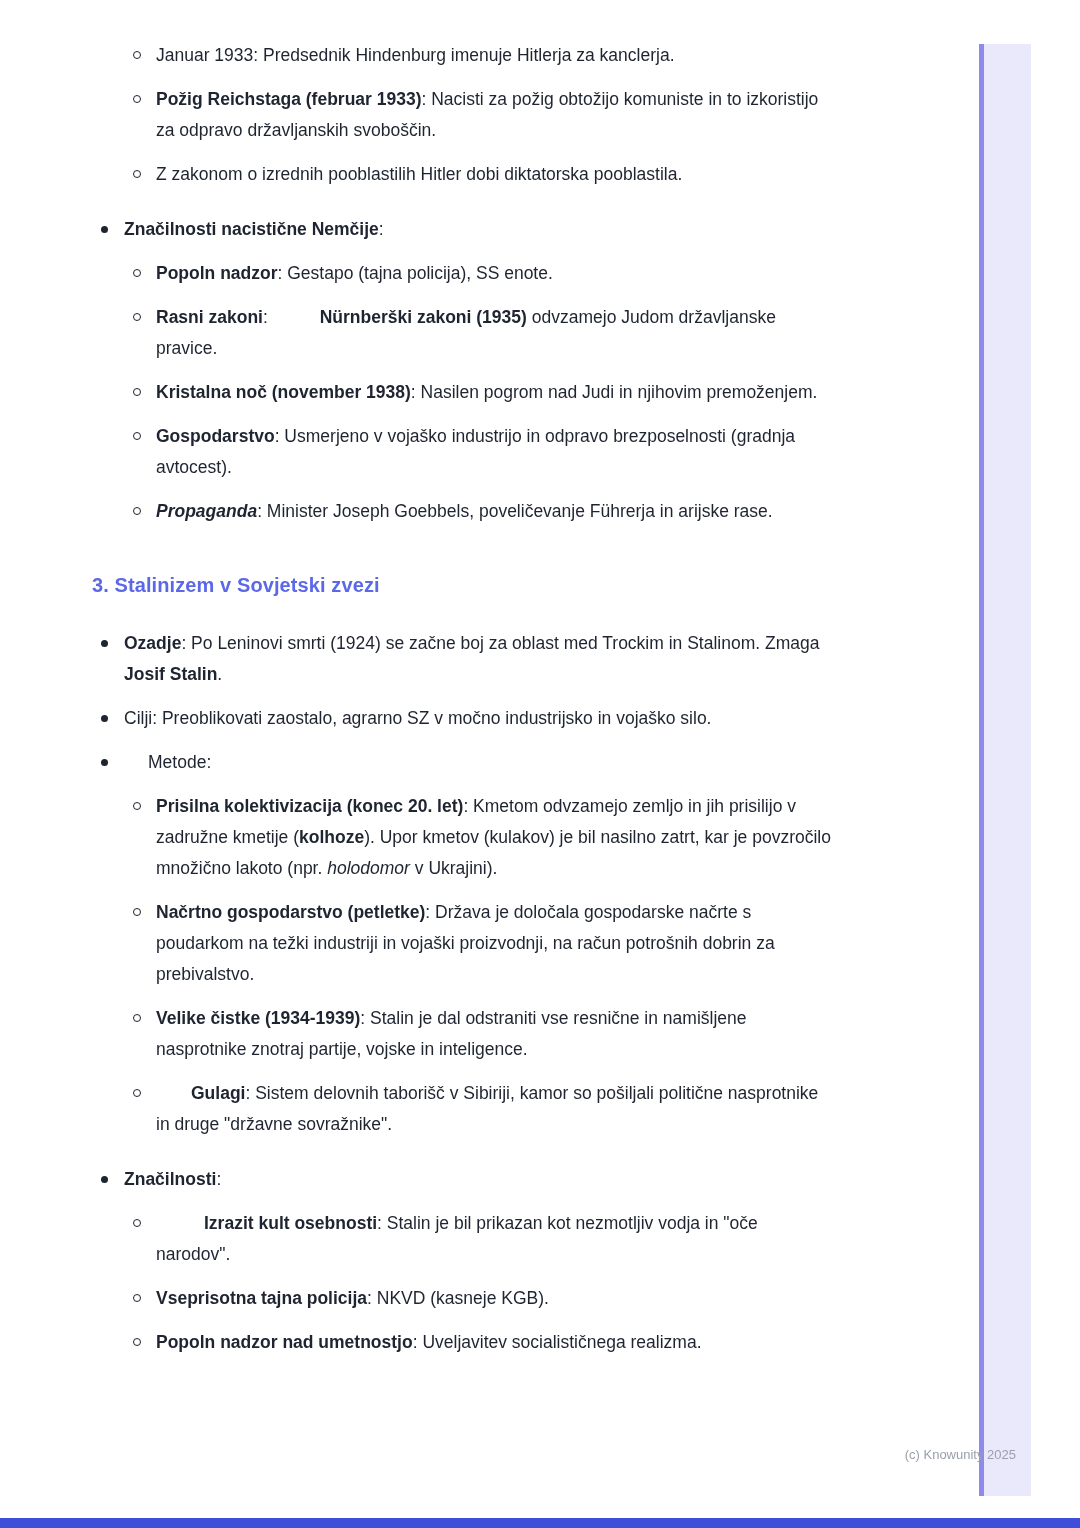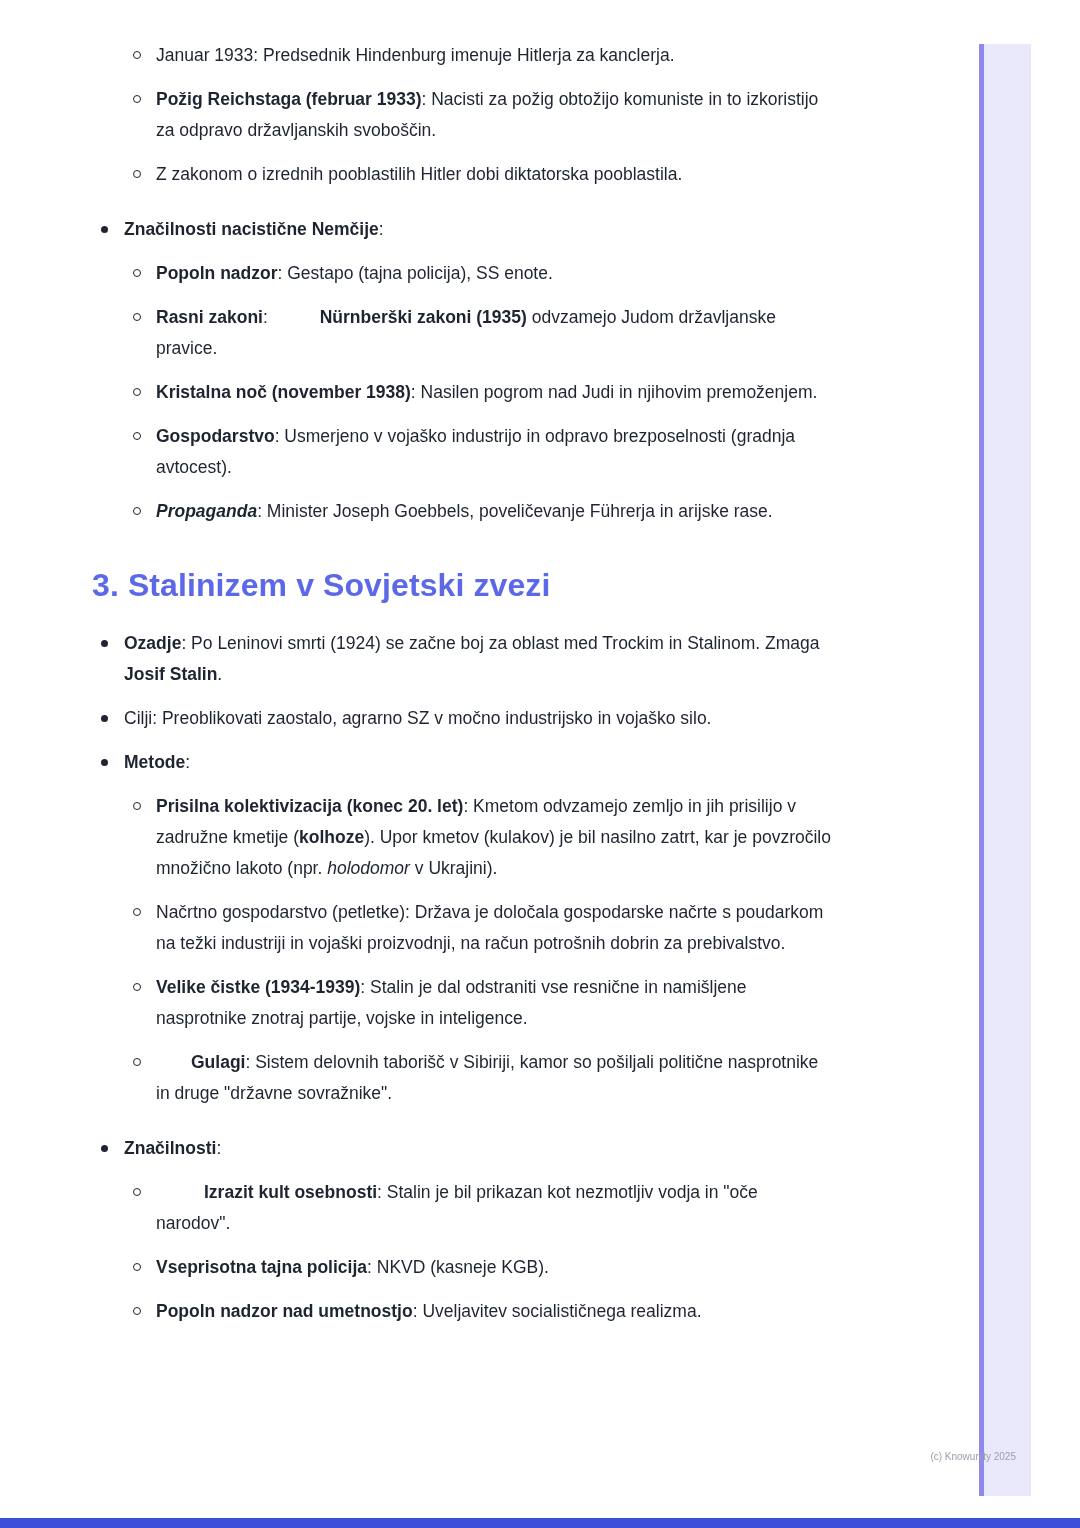--- a/index.html
+++ b/index.html
@@ -37,41 +37,41 @@
     width:7px;height:7px;border-radius:50%;background:var(--ink);
   }
   .marker.circle::before{
     content:"";position:absolute;left:1px;top:11px;
     width:6px;height:6px;border-radius:50%;
     background:transparent;border:1.7px solid var(--ink);
   }
   .text{flex:1 1 auto;}
   .section-heading{
     color:var(--accent);
-    font-size:32px;
+    font-size:20px;
     font-weight:600;
     line-height:33px;
     margin:42px 0 26px 0;
     letter-spacing:0.1px;
   }
   .side-strip{
     position:absolute;
     top:44px;right:49px;
     width:52px;height:1452px;
     background:var(--strip);
   }
   .side-line{
     position:absolute;left:0;top:0;
     width:5px;height:100%;
     background:var(--strip-line);
   }
   .watermark{
     position:absolute;
     right:64px;bottom:66px;
-    font-size:10px;
+    font-size:13px;
     color:var(--muted);
     z-index:3;
     white-space:nowrap;
   }
   .bottom-bar{
     position:absolute;
     left:0;right:0;bottom:0;
     height:10px;
     background:var(--bottom-bar);
     z-index:2;
@@ -122,29 +122,29 @@
       <div class="item l1">
         <span class="marker disc"></span>
         <span class="text"><span style="font-weight: 700;">Ozadje</span><span>: Po Leninovi smrti (1924) se začne boj za oblast med Trockim in Stalinom. Zmaga </span><span style="font-weight: 700;">Josif Stalin</span><span>.</span></span>
       </div>
       <div class="item l1">
         <span class="marker disc"></span>
         <span class="text"><span style="font-weight: 400;">Cilji</span><span>: Preoblikovati zaostalo, agrarno SZ v močno industrijsko in vojaško silo.</span></span>
       </div>
       <div class="item l1">
         <span class="marker disc"></span>
-        <span class="text"><span style="font-weight: 700;">Metode</span><span>:</span></span>
+        <span class="text"><span style="font-weight: 400; margin-left: 24px;">Metode</span><span>:</span></span>
       </div>
       <div class="item l2">
         <span class="marker circle"></span>
         <span class="text"><span style="font-weight: 700;">Prisilna kolektivizacija (konec 20. let)</span><span>: Kmetom odvzamejo zemljo in jih prisilijo v zadružne kmetije (</span><span style="font-weight: 700;">kolhoze</span><span>). Upor kmetov (kulakov) je bil nasilno zatrt, kar je povzročilo množično lakoto (npr. </span><span style="font-style: italic;">holodomor</span><span> v Ukrajini).</span></span>
       </div>
       <div class="item l2">
         <span class="marker circle"></span>
-        <span class="text"><span style="font-weight: 400;">Načrtno gospodarstvo (petletke)</span><span>: Država je določala gospodarske načrte s poudarkom na težki industriji in vojaški proizvodnji, na račun potrošnih dobrin za prebivalstvo.</span></span>
+        <span class="text"><span style="font-weight: 700;">Načrtno gospodarstvo (petletke)</span><span>: Država je določala gospodarske načrte s poudarkom na težki industriji in vojaški proizvodnji, na račun potrošnih dobrin za prebivalstvo.</span></span>
       </div>
       <div class="item l2">
         <span class="marker circle"></span>
         <span class="text"><span style="font-weight: 700;">Velike čistke (1934-1939)</span><span>: Stalin je dal odstraniti vse resnične in namišljene nasprotnike znotraj partije, vojske in inteligence.</span></span>
       </div>
       <div class="item l2">
         <span class="marker circle"></span>
         <span class="text"><span style="font-weight: 700; margin-left: 35px;">Gulagi</span><span>: Sistem delovnih taborišč v Sibiriji, kamor so pošiljali politične nasprotnike in druge "državne sovražnike".</span></span>
       </div>
       <div class="item l1 after-sub">

